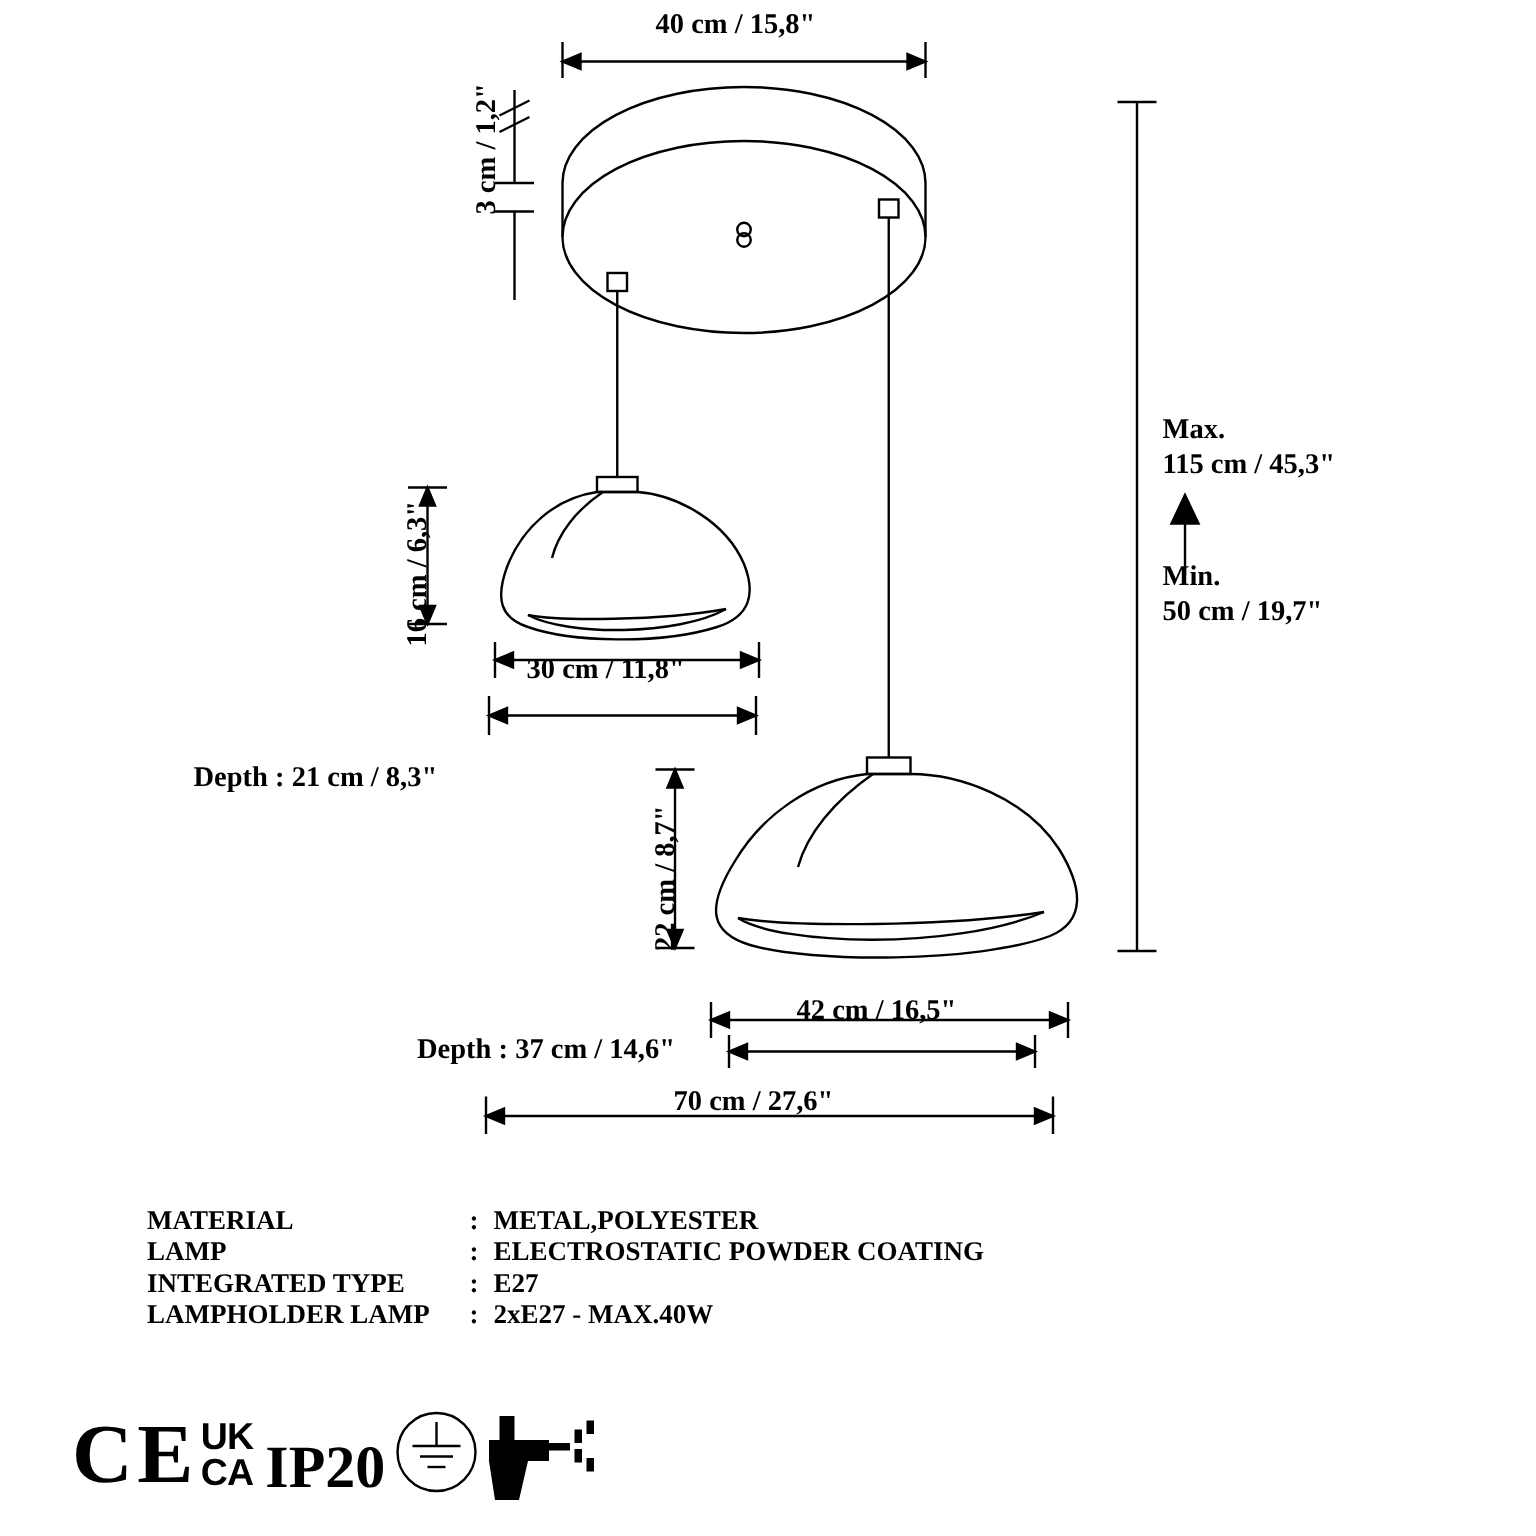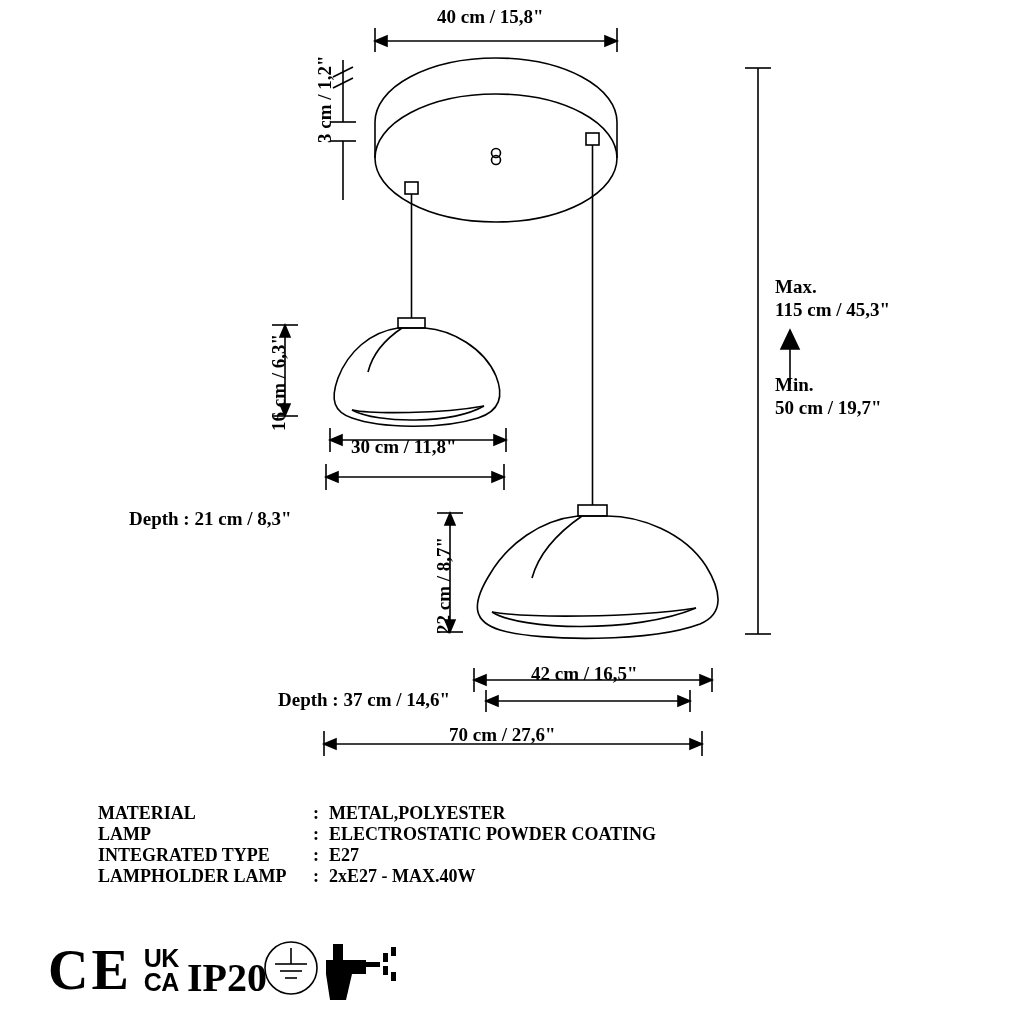--- a/index.html
+++ b/index.html
@@ -70,21 +70,21 @@
     font-weight: bold;
     font-size: 56px;
     letter-spacing: 3px;
     line-height: 56px;
   }
   .ukca {
     font-family: "Liberation Sans", sans-serif;
     font-weight: bold;
     font-size: 25px;
     line-height: 24px;
-    margin-left: 12px;
+    margin-left: 2px;
     letter-spacing: -0.5px;
   }
   .ip {
     font-family: "Liberation Serif", serif;
     font-weight: bold;
     font-size: 40px;
     margin-left: 8px;
     line-height: 48px;
     margin-top: 16px;
   }

